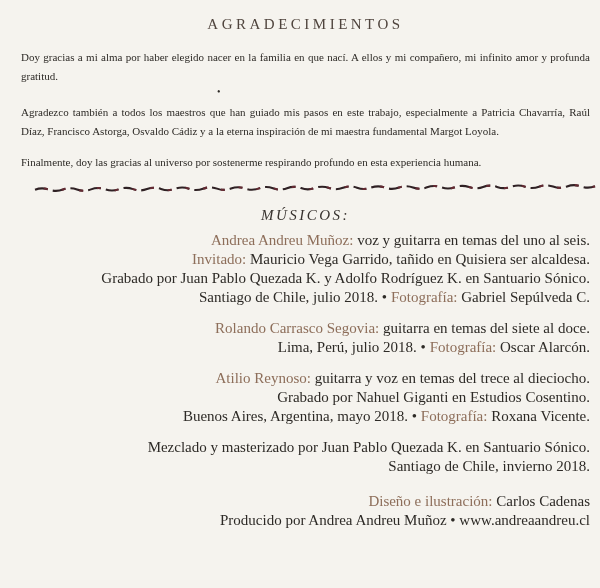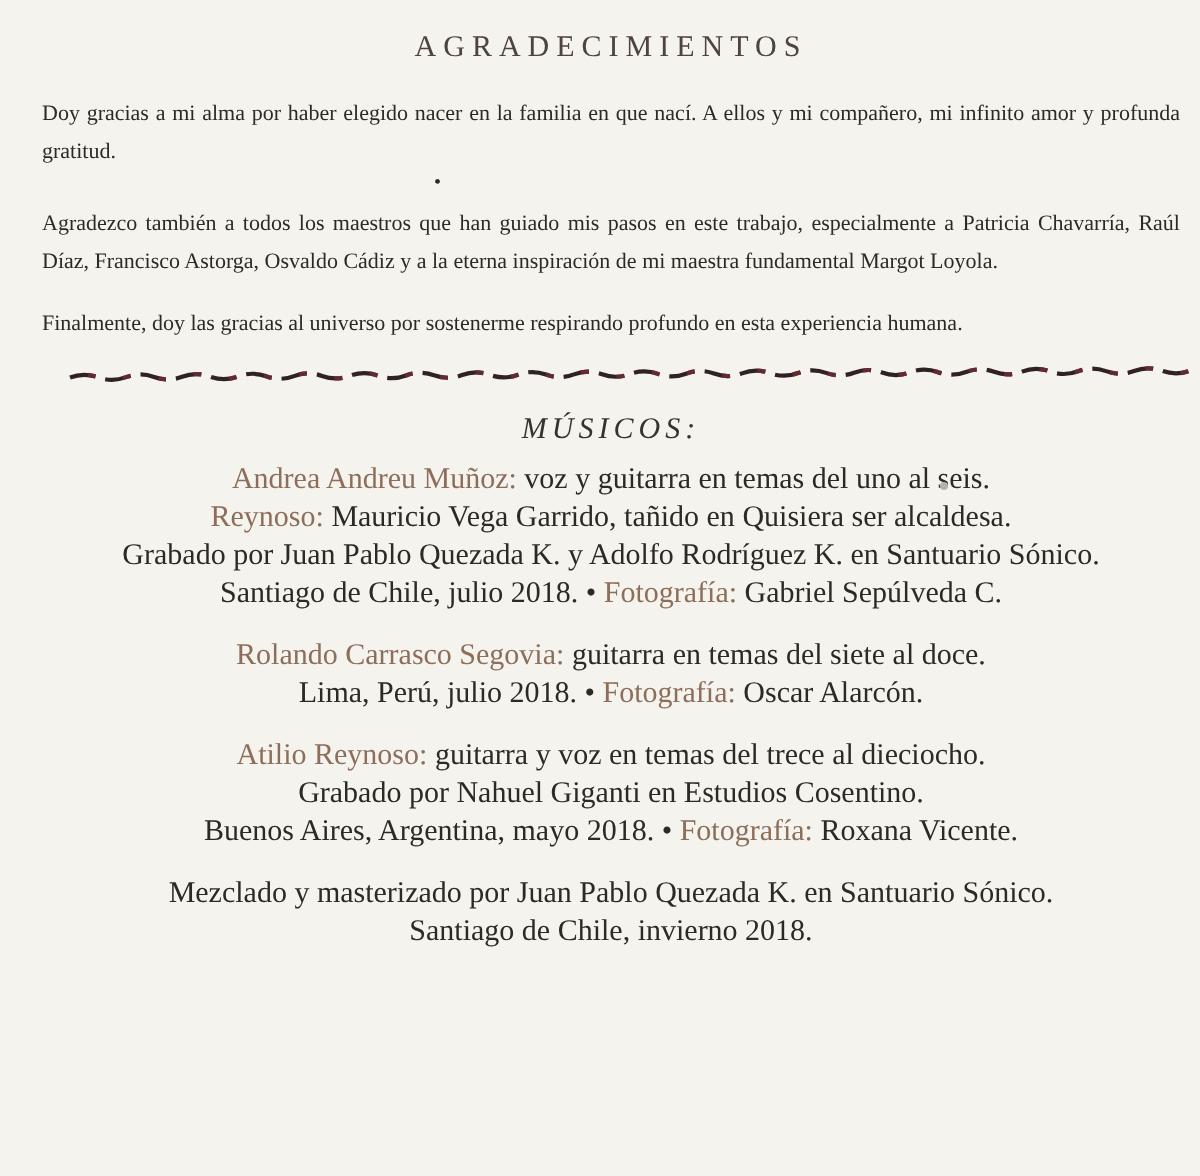--- a/index.html
+++ b/index.html
@@ -48,21 +48,21 @@
   .musicians-heading {
     font-size:15px; font-weight:normal;
     letter-spacing:2.5px;
     text-align:center;
     color:#37322e;
     margin:14px 0 0 0;
     line-height:19px;
     font-style:italic;
   }
 
-  .credits { text-align:center; font-size:15px; }
+  .credits { text-align:right; font-size:15px; }
   .credit-block { margin-top:12px; }
   .credit-block.first { margin-top:6px; }
   .credit-block.last { margin-top:16px; }
   .credit-line { line-height:19px; }
 
   .accent { color:#8d6e5a; }
   .song-title { }
 
   .scan-speck {
     position:absolute;
@@ -93,39 +93,43 @@
       <path d="M2,6 q7,-2.6 14,0 t14,0 t14,0 t14,0 t14,0 t14,0 t14,0 t14,0 t14,0 t14,0 t14,0 t14,0 t14,0 t14,0 t14,0 t14,0 t14,0 t14,0 t14,0 t14,0 t14,0 t14,0 t14,0 t14,0 t14,0 t14,0 t14,0 t14,0 t14,0 t14,0 t14,0 t14,0 t14,0 t14,0 t14,0 t14,0 t14,0 t14,0 t14,0 t14,0" fill="none" stroke="#6d2c35" stroke-width="2.1" stroke-dasharray="4 14" stroke-dashoffset="9" opacity="0.85"></path>
     </svg>
   </div>
 
   <h2 class="musicians-heading">MÚSICOS:</h2>
 
   <div class="credits">
 
     <div class="credit-block first">
       <div class="credit-line"><span class="accent">Andrea Andreu Muñoz:</span><span> voz y guitarra en temas del uno al seis.</span></div>
-      <div class="credit-line"><span class="accent">Reynoso:</span><span> Mauricio Vega Garrido, tañido en </span><span class="song-title">Quisiera ser alcaldesa</span><span>.</span></div>
+      <div class="credit-line"><span class="accent">Invitado:</span><span> Mauricio Vega Garrido, tañido en </span><span class="song-title">Quisiera ser alcaldesa</span><span>.</span></div>
       <div class="credit-line">Grabado por Juan Pablo Quezada K. y Adolfo Rodríguez K. en Santuario Sónico.</div>
       <div class="credit-line"><span>Santiago de Chile, julio 2018. • </span><span class="accent">Fotografía:</span><span> Gabriel Sepúlveda C.</span></div>
     </div>
 
     <div class="credit-block">
       <div class="credit-line"><span class="accent">Rolando Carrasco Segovia:</span><span> guitarra en temas del siete al doce.</span></div>
       <div class="credit-line"><span>Lima, Perú, julio 2018. • </span><span class="accent">Fotografía:</span><span> Oscar Alarcón.</span></div>
     </div>
 
     <div class="credit-block">
       <div class="credit-line"><span class="accent">Atilio Reynoso:</span><span> guitarra y voz en temas del trece al dieciocho.</span></div>
       <div class="credit-line">Grabado por Nahuel Giganti en Estudios Cosentino.</div>
       <div class="credit-line"><span>Buenos Aires, Argentina, mayo 2018. • </span><span class="accent">Fotografía:</span><span> Roxana Vicente.</span></div>
     </div>
 
     <div class="credit-block">
       <div class="credit-line">Mezclado y masterizado por Juan Pablo Quezada K. en Santuario Sónico.</div>
       <div class="credit-line">Santiago de Chile, invierno 2018.</div>
     </div>
 
+    <div class="credit-block last">
+      <div class="credit-line"><span class="accent">Diseño e ilustración:</span><span> Carlos Cadenas</span></div>
+      <div class="credit-line">Producido por Andrea Andreu Muñoz • www.andreaandreu.cl</div>
+    </div>
 
   </div>
 
   <div class="scan-speck"></div>
 
 </div>
 
 </body></html>

